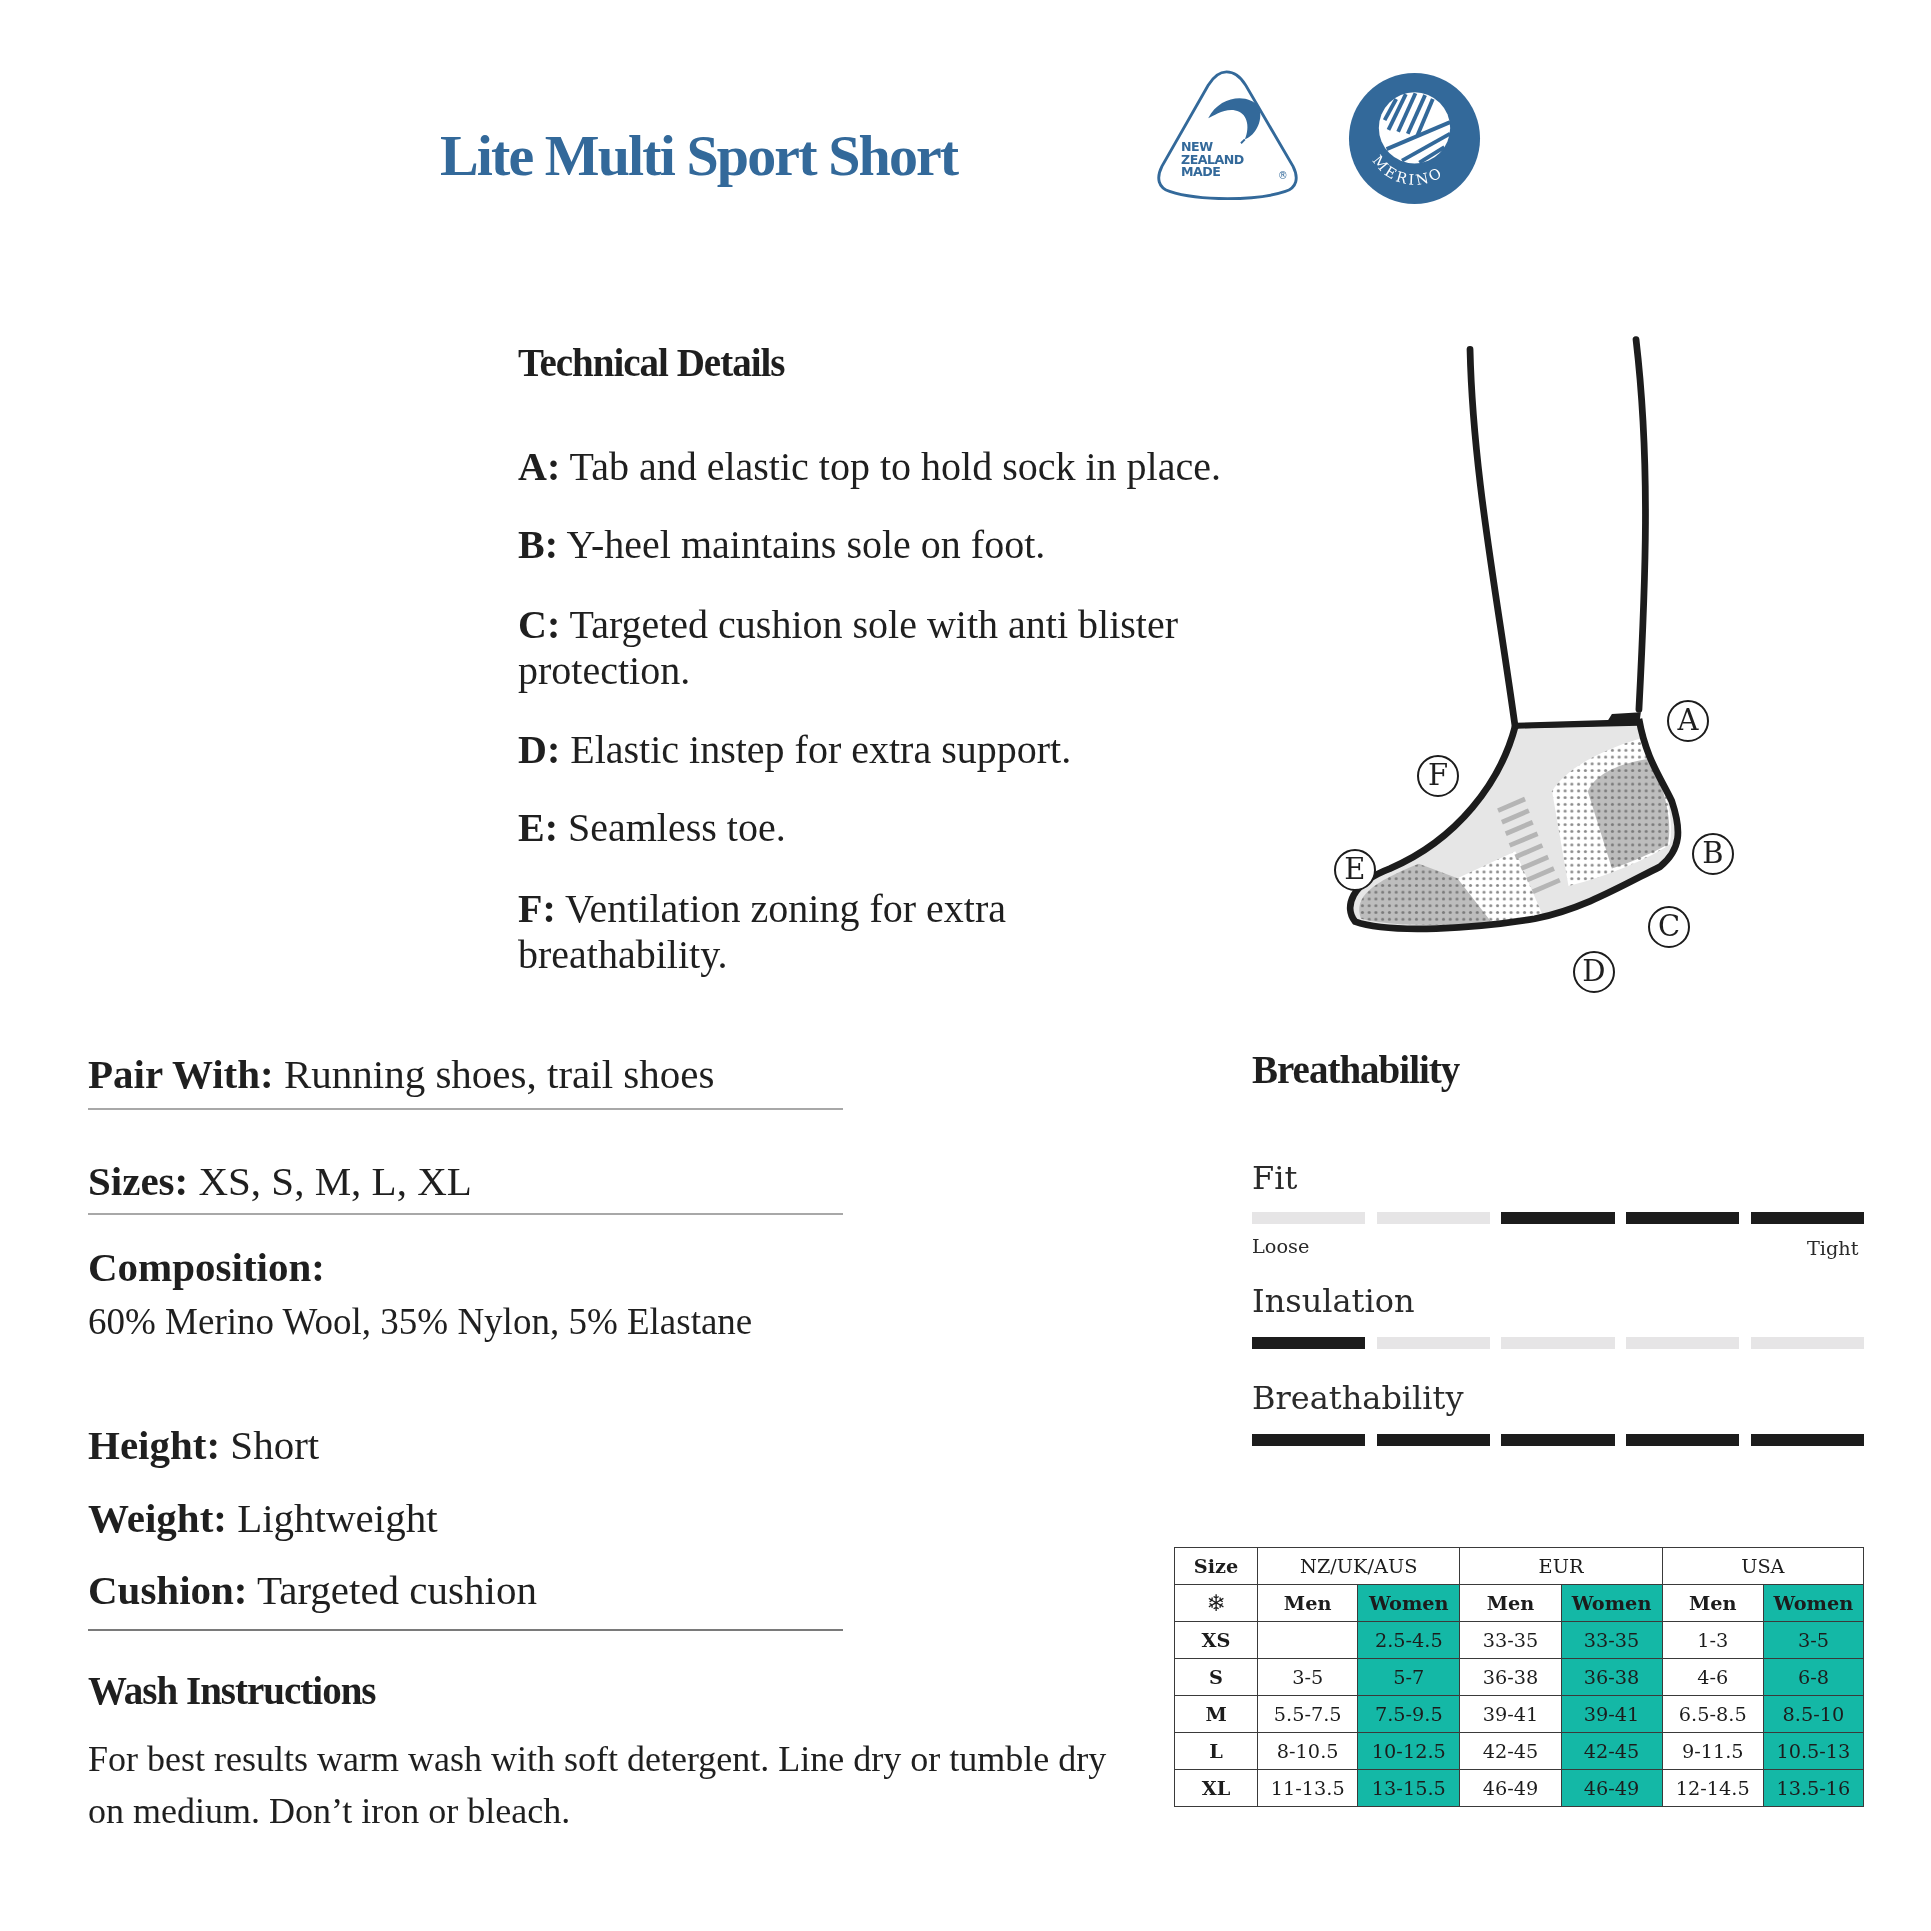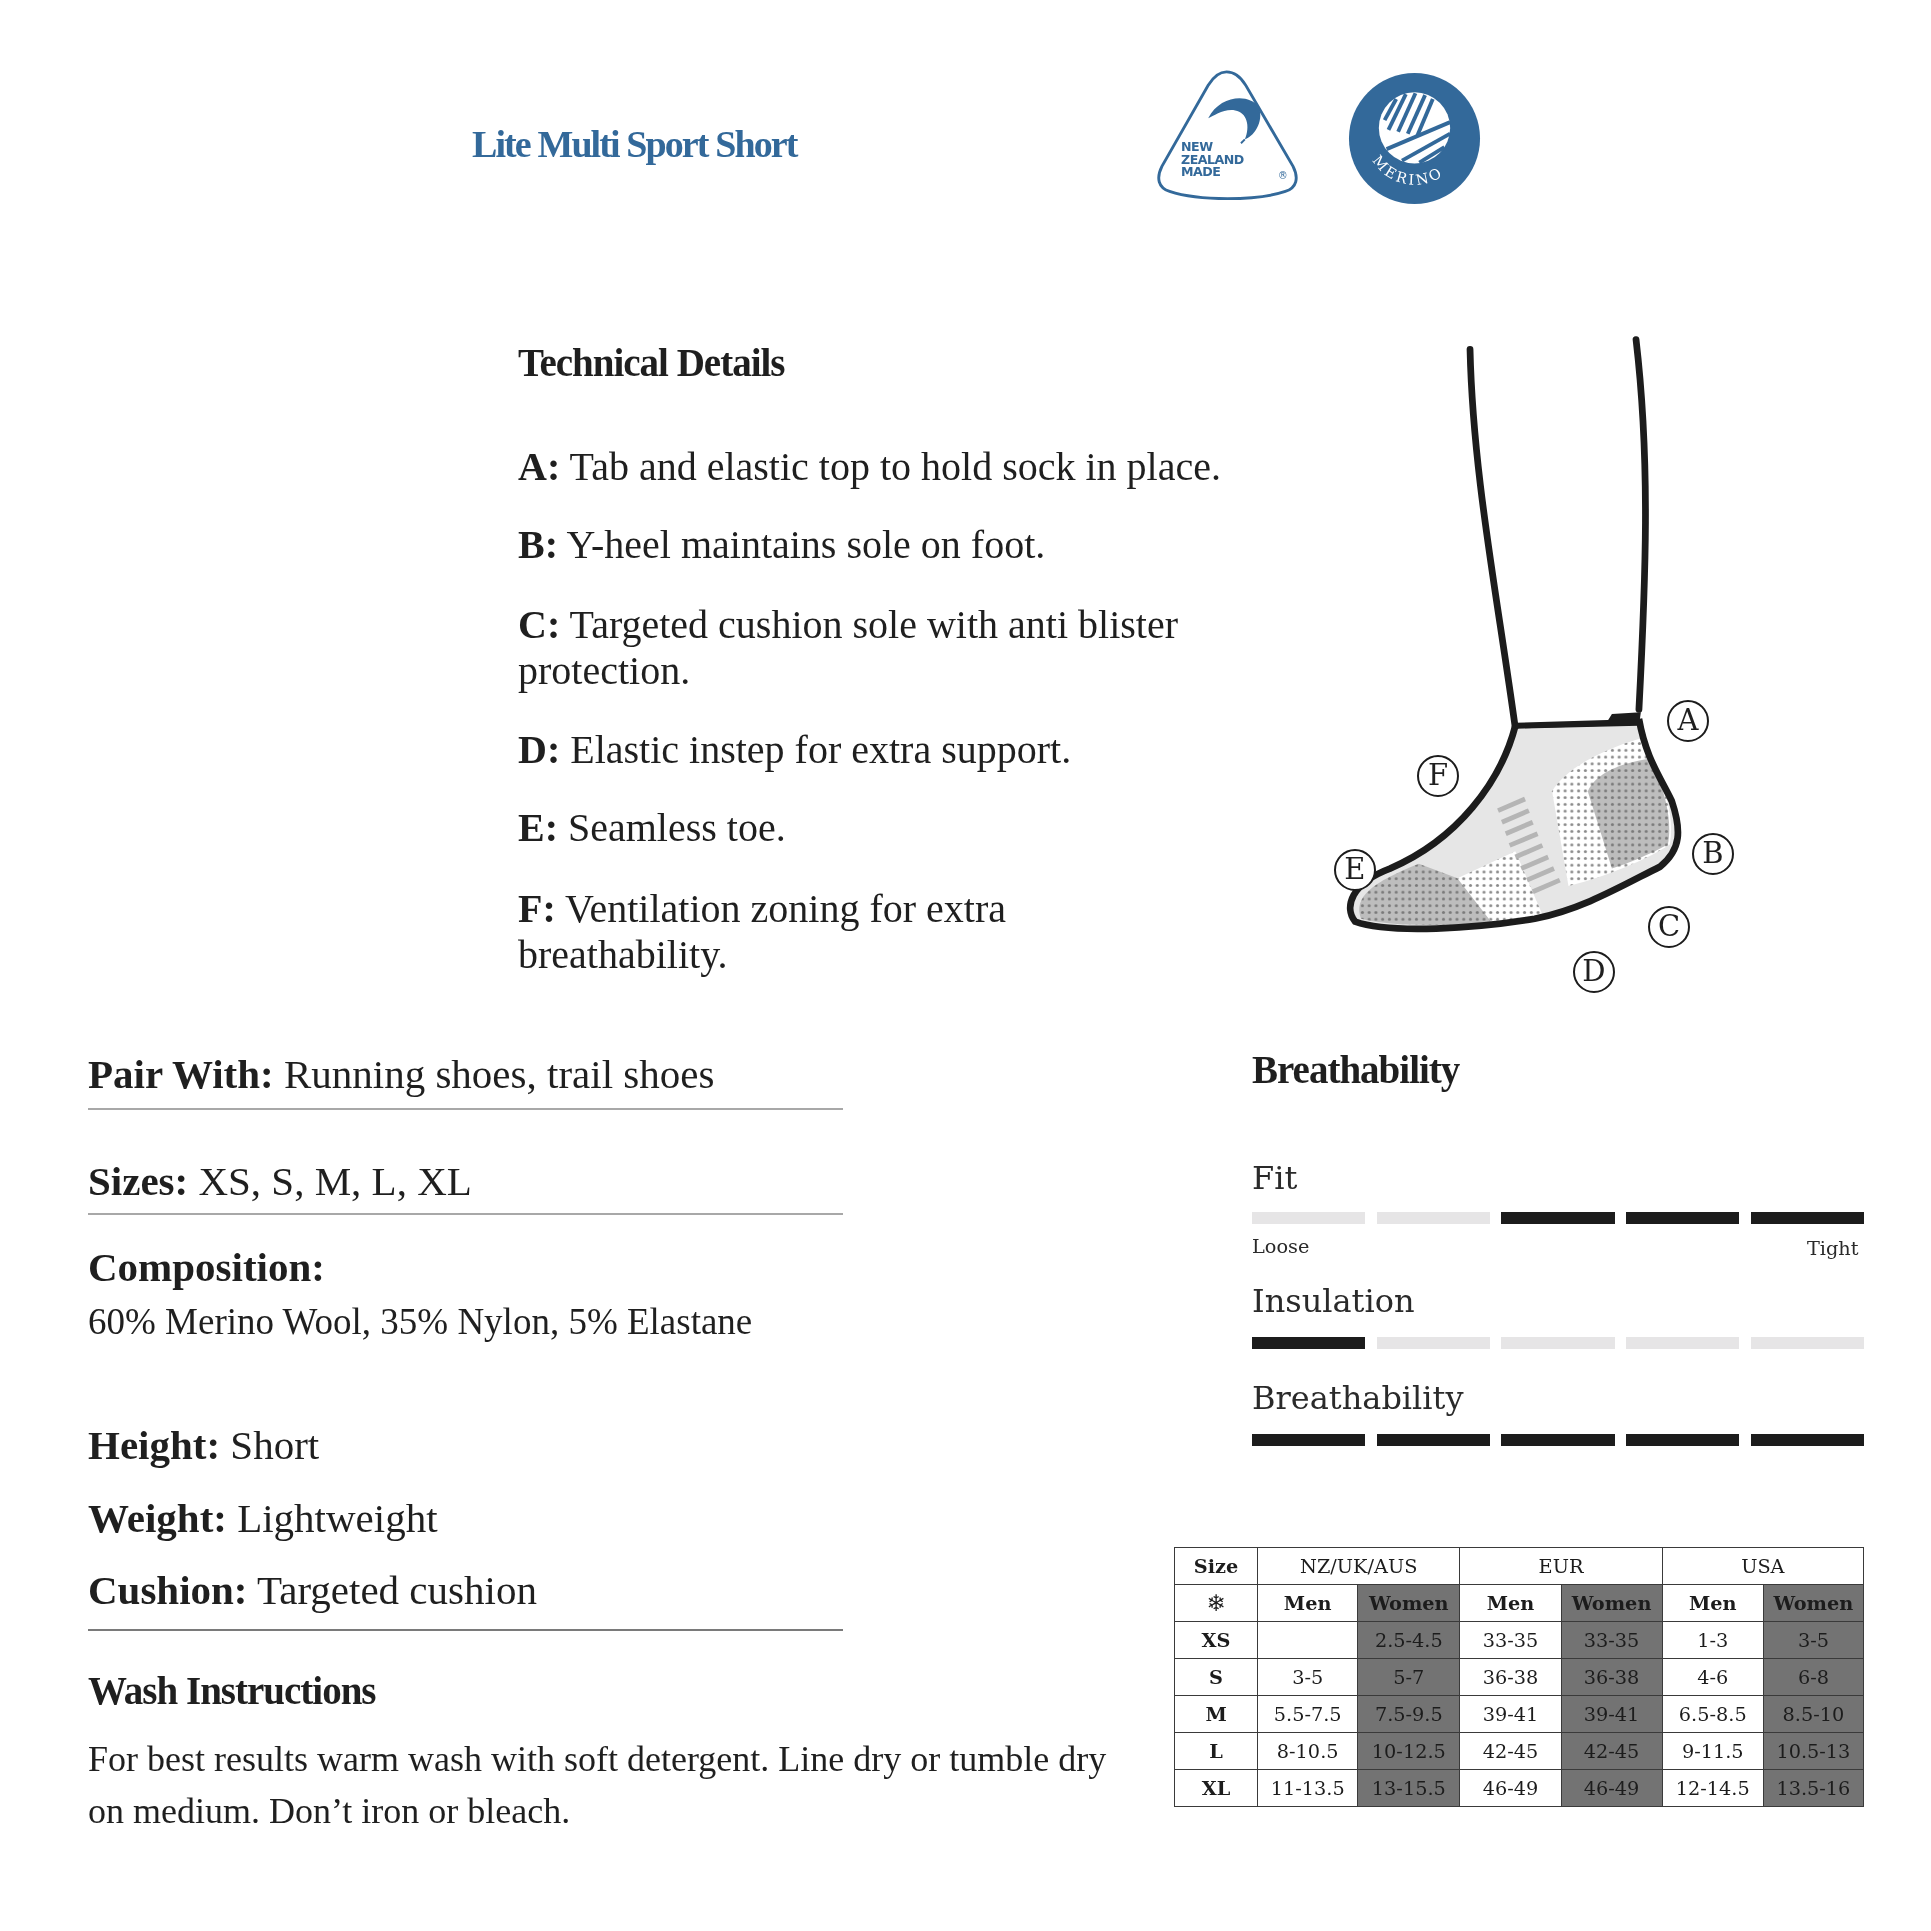--- a/index.html
+++ b/index.html
@@ -1,40 +1,40 @@
 <!DOCTYPE html>
 <html><head>
 <meta charset="utf-8">
 <style>
   html, body { margin:0; padding:0; background:#ffffff; }
   body { width:1931px; height:1931px; position:relative; overflow:hidden; color:#1f1f1f;
          font-family:"DejaVu Serif", "Liberation Serif", serif; }
   .abs { position:absolute; }
-  .title { left:440px; top:122px; font-size:38px; font-weight:bold; color:#33699a; letter-spacing:-1.9px;
-           font-family:"Liberation Serif", "DejaVu Serif", serif; white-space:nowrap;margin-left:32px; }
+  .title { left:440px; top:122px; font-size:58px; font-weight:bold; color:#33699a; letter-spacing:-1.9px;
+           font-family:"Liberation Serif", "DejaVu Serif", serif; white-space:nowrap; }
   .h2 { font-weight:bold; font-size:39px; letter-spacing:-1px; white-space:nowrap;
         font-family:"Liberation Serif", serif; }
   .tech-item { left:518px; font-size:40px; line-height:46px; width:772px;
                font-family:"Liberation Serif", serif; }
   .tech-item b { font-weight:bold; }
   .lbl { font-family:"Liberation Serif", serif; font-size:41px; white-space:nowrap; }
   .lbl b { font-weight:bold; }
   .sep { left:88px; width:755px; height:1.9px; background:#a8a8a8; }
   .sep.dark { background:#7a7a7a; }
   .wash-text { left:88px; top:1733px; width:1023px; font-size:36px; line-height:52px;
                font-family:"Liberation Serif", serif; }
   .spec-label { left:1252px; font-size:32px; color:#2a2a2a; font-family:"DejaVu Serif", serif; white-space:nowrap; }
   .spec-scale { font-size:19.3px; color:#2a2a2a; font-family:"DejaVu Serif", serif; }
   .bars { left:1252px; width:612px; height:11.6px; display:flex; gap:11.6px; }
   .bar { flex:1; height:11.6px; background:#e6e5e6; }
   .bar.on { background:#1c1c1c; }
   table.size { position:absolute; left:1174px; top:1547px; width:690px; border-collapse:collapse;
                font-family:"DejaVu Serif", serif; font-size:19.3px; color:#1c1c1c; }
   table.size td { border:1.9px solid #3a3a3a; height:36px; text-align:center; padding:0; }
-  table.size td.w { background:#737373;text-align:center; }
+  table.size td.w { background:#14b8a6;text-align:center; }
   table.size td.b { font-weight:bold; }
   .circle-lbl { position:absolute; width:42px; height:42px; border:2.9px solid #1c1c1c; border-radius:50%;
                 box-sizing:border-box; text-align:center; line-height:37px; font-size:29px;
                 font-family:"DejaVu Serif", serif; background:#fff; }
 </style>
 </head>
 <body>
 
 <div class="abs title">Lite Multi Sport Short</div>
 

